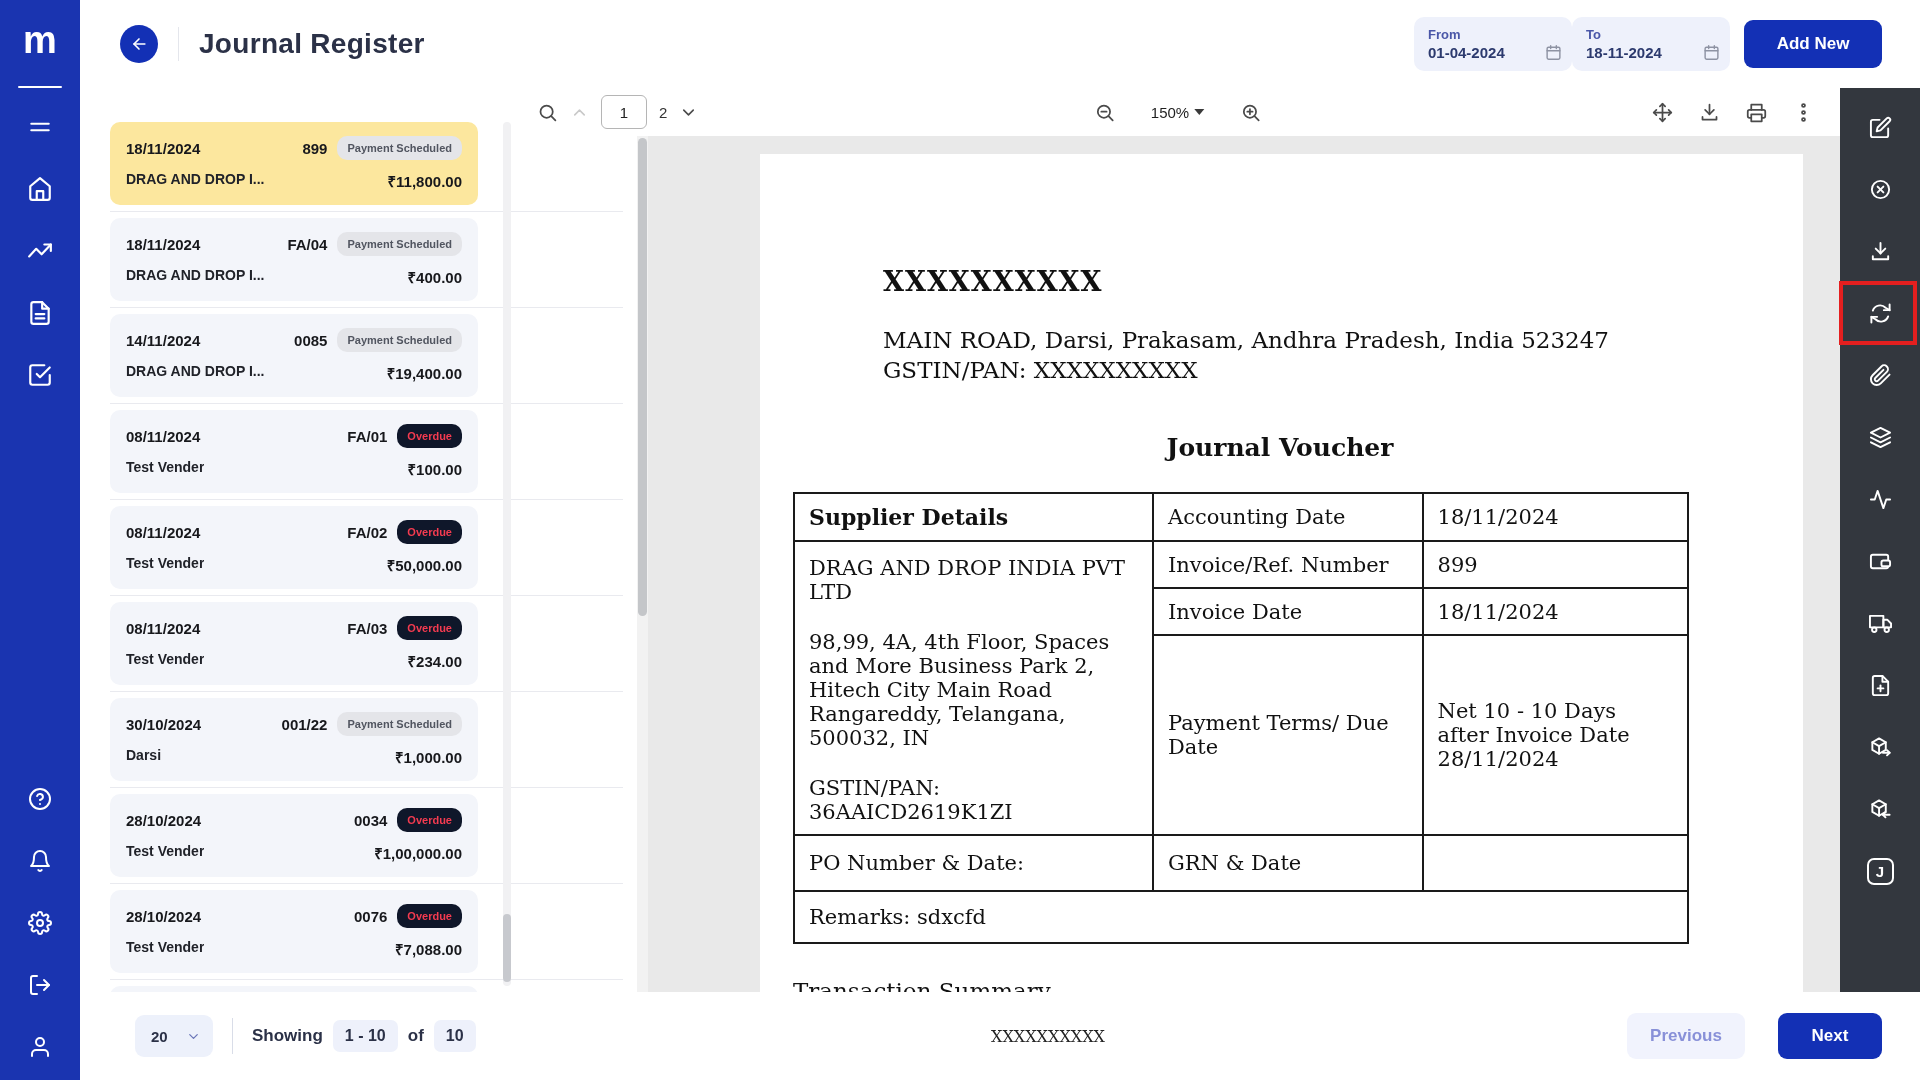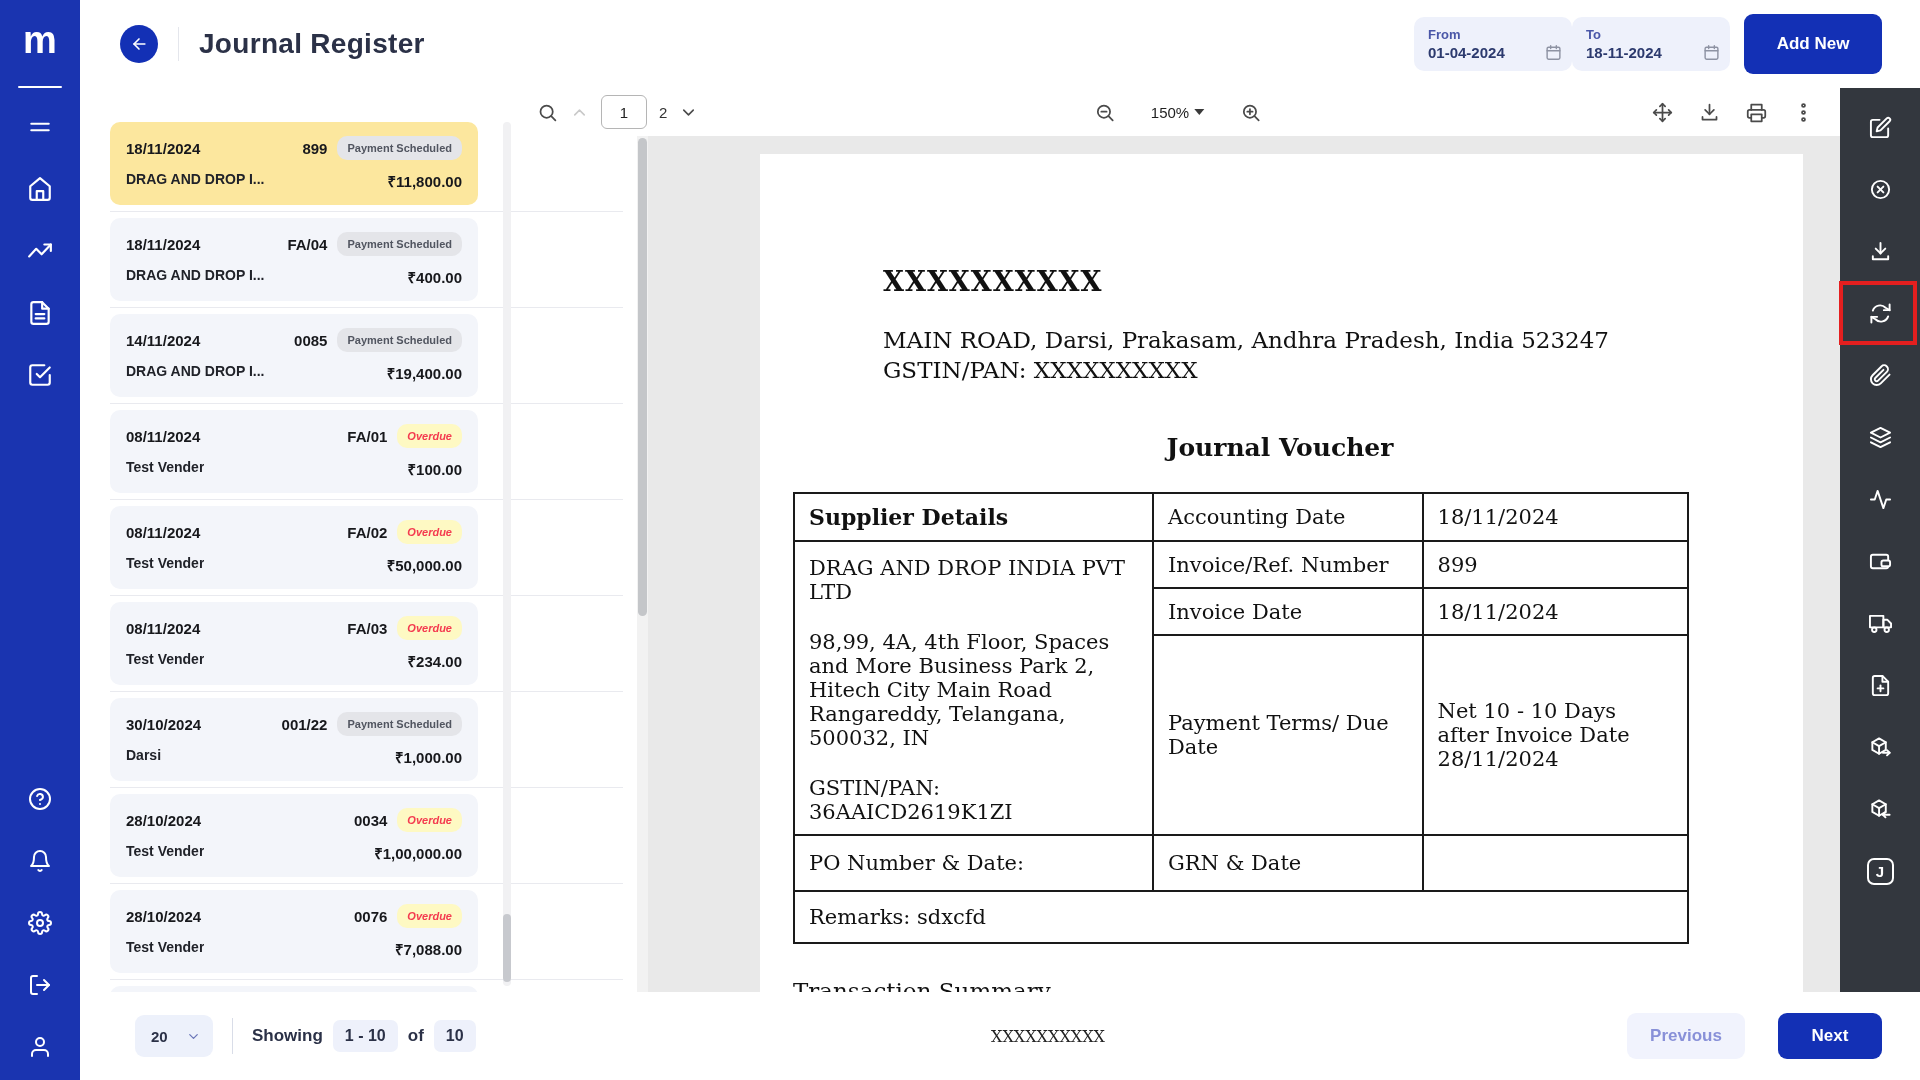--- a/index.html
+++ b/index.html
@@ -25,39 +25,39 @@
   .back-btn { width:38px; height:38px; border-radius:50%; background:#1330b5; color:#fff; border:none;
     display:flex; align-items:center; justify-content:center; cursor:pointer; flex-shrink:0; }
   .h-divider { width:1px; height:34px; background:#e4e6ec; margin:0 20px; }
   .page-title { font-size:28px; font-weight:800; color:#2b3147; letter-spacing:.3px; }
   .header-right { margin-left:auto; display:flex; align-items:center; gap:0; padding-right:38px; }
   .date-box { width:158px; height:54px; background:#eef1fb; border-radius:10px; padding:7px 12px 7px 14px;
     display:flex; flex-direction:column; justify-content:center; position:relative; cursor:pointer; }
   .date-label { font-size:13px; color:#4a57a8; font-weight:600; }
   .date-value { font-size:15px; color:#2c3a6e; font-weight:700; margin-top:2px; }
   .cal-icon { position:absolute; right:10px; bottom:10px; color:#8e93a3; }
-  .add-new-btn { width:138px; height:60px; background:#1330b5; color:#fff; font-weight:700; font-size:17px;
+  .add-new-btn { width:138px; height:48px; background:#1330b5; color:#fff; font-weight:700; font-size:17px;
     border:none; border-radius:9px; cursor:pointer; margin-left:14px; }
 
   
   .content { flex:1; position:relative; overflow:hidden; background:#fff; }
 
   
   .list-panel { position:absolute; left:0; top:0; bottom:0; width:557px; background:#fff;
     padding:34px 0 0 30px; overflow:hidden; }
   .list-item { width:368px; background:#f3f5fa; border-radius:10px; padding:14px 16px; position:relative;
     margin-bottom:13px; cursor:pointer; }
   .list-item::after { content:''; position:absolute; left:0; right:-145px; bottom:-7px; height:1px; background:#e9eaef; }
   .list-item.selected { background:#fce79e; }
   .li-row1 { display:flex; align-items:center; }
   .li-date { flex:1; font-size:15px; font-weight:700; color:#17181c; }
   .li-ref { font-size:15px; font-weight:700; color:#17181c; margin-right:10px; }
   .li-status { font-size:11px; font-weight:600; padding:6px 10px; border-radius:10px; white-space:nowrap; }
   .li-status.scheduled { background:#e4e5e9; color:#515560; }
-  .li-status.overdue { background:#fef9c3; color:#f43b50;font-style:italic; }
+  .li-status.overdue { background:#0f172a; color:#f43b50; }
   .li-row2 { display:flex; align-items:flex-start; justify-content:space-between; margin-top:11px; }
   .li-name { font-size:14px; font-weight:700; color:#202229; max-width:200px; white-space:nowrap; overflow:hidden; }
   .li-amount { font-size:15px; font-weight:700; color:#17181c; }
   .list-scrollbar { position:absolute; left:423px; top:34px; bottom:6px; width:8px; background:#f1f1f3; border-radius:4px; }
   .list-scrollbar .thumb { position:absolute; bottom:4px; left:0; width:8px; height:68px; background:#c7c9ce; border-radius:4px; }
 
   
   .pdf-toolbar { position:absolute; left:435px; right:80px; top:0; height:48px; background:#fff;
     display:flex; align-items:center; z-index:3; }
   .pt-left { display:flex; align-items:center; gap:12px; margin-left:22px; color:#4a4a4a; }

